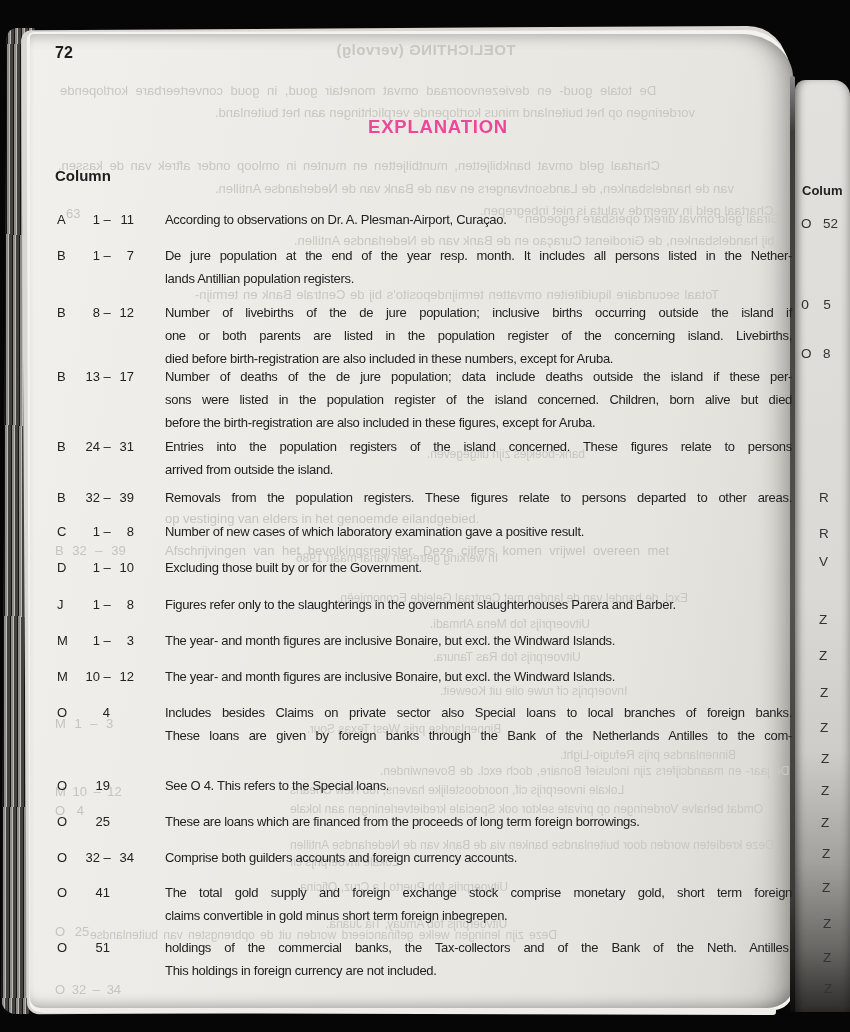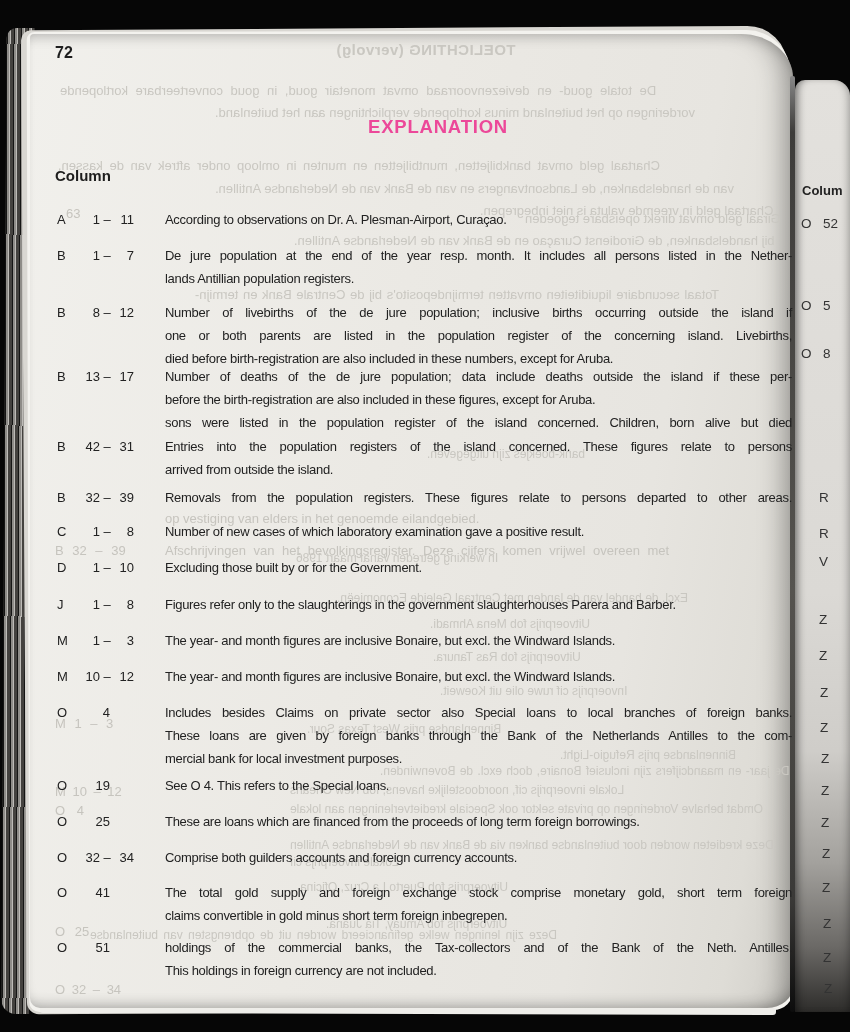--- a/index.html
+++ b/index.html
@@ -76,21 +76,21 @@
 
   <div class="gutter"></div>
 
   <div class="next-page">
     <div class="np-header" id="np-header" style="top:103px">Colum</div>
     <div id="np-items">
   <div class="np-item" style="top: 136px; left: 6px;">
     <span class="l">O</span><span class="n">52</span>
   </div>
 
-  <div class="np-item" style="top: 218px; left: 6px;">
+  <div class="np-item" style="top: 218px; left: 6px; font-family: Liberation Mono, monospace;">
     <span class="l">O</span><span class="n">5</span>
   </div>
 
   <div class="np-item" style="top: 266px; left: 6px;">
     <span class="l">O</span><span class="n">8</span>
   </div>
 
   <div class="np-item" style="top: 410px; left: 24px;">
     <span class="l">R</span><span class="n"></span>
   </div>
@@ -261,28 +261,28 @@
           </div>
   </div>
 
   <div class="row" style="top: 365px;">
     <span class="rcol">B</span>
     <span class="rn1">13</span>
     <span class="rsep">–</span>
     <span class="rn2">17</span>
     <div class="rdesc">
             <div class="tl just">Number of deaths of the de jure population; data include deaths outside the island if these per-</div>
+            <div class="tl just">sons were listed in the population register of the island concerned. Children, born alive but died</div>
             <div class="tl">before the birth-registration are also included in these figures, except for Aruba.</div>
-            <div class="tl just">sons were listed in the population register of the island concerned. Children, born alive but died</div>
           </div>
   </div>
 
   <div class="row" style="top: 435px;">
     <span class="rcol">B</span>
-    <span class="rn1">42</span>
+    <span class="rn1">24</span>
     <span class="rsep">–</span>
     <span class="rn2">31</span>
     <div class="rdesc">
             <div class="tl just">Entries into the population registers of the island concerned. These figures relate to persons</div>
             <div class="tl">arrived from outside the island.</div>
           </div>
   </div>
 
   <div class="row" style="top: 486px;">
     <span class="rcol">B</span>
@@ -345,21 +345,20 @@
   </div>
 
   <div class="row single" style="top: 701px;">
     <span class="rcol">O</span>
     <span class="rn1">4</span>
     <span class="rsep"></span>
     <span class="rn2"></span>
     <div class="rdesc">
             <div class="tl just">Includes besides Claims on private sector also Special loans to local branches of foreign banks.</div>
             <div class="tl just">These loans are given by foreign banks through the Bank of the Netherlands Antilles to the com-</div>
-            <div class="tl">mercial bank for local investment purposes.</div>
           </div>
   </div>
 
   <div class="row single" style="top: 774px;">
     <span class="rcol">O</span>
     <span class="rn1">19</span>
     <span class="rsep"></span>
     <span class="rn2"></span>
     <div class="rdesc">
             <div class="tl">See O 4. This refers to the Special loans.</div>

